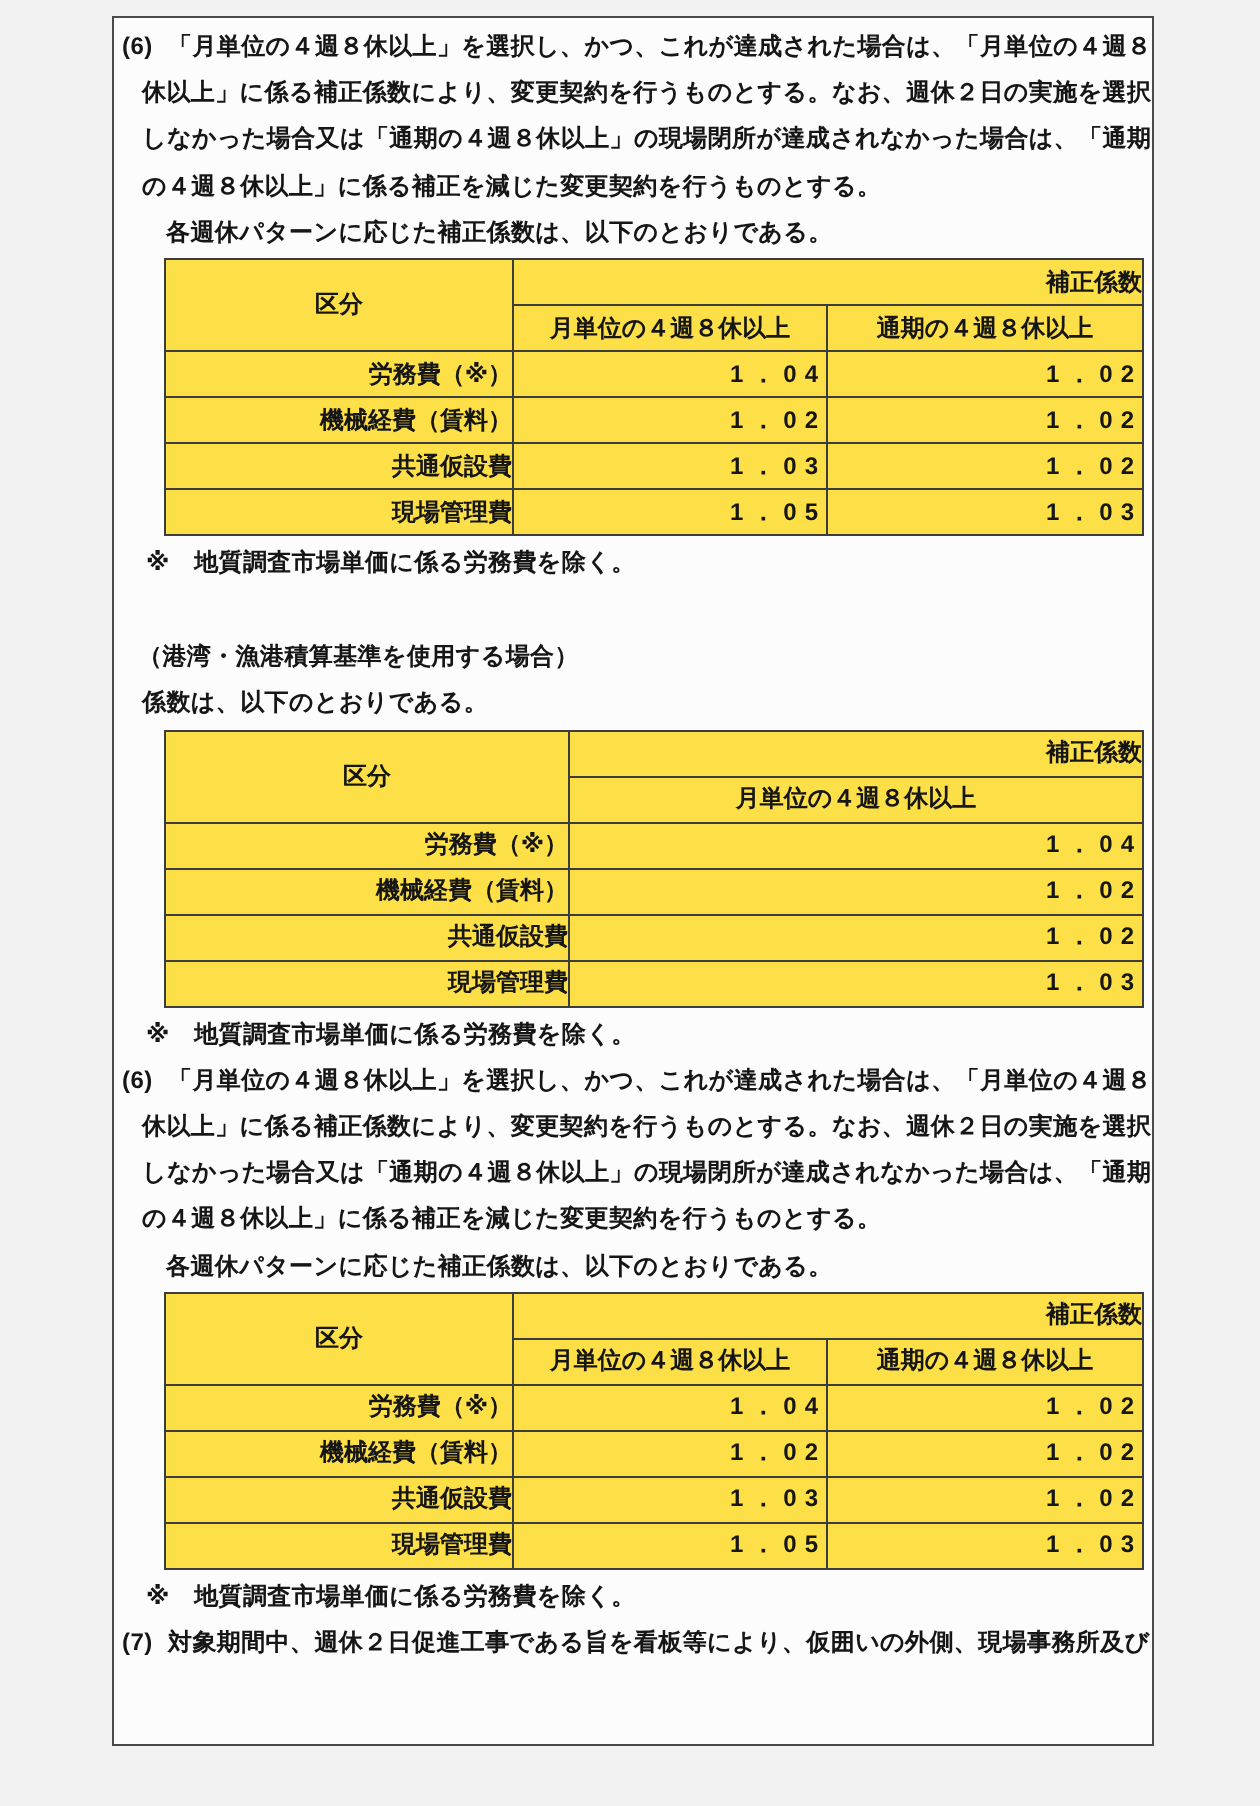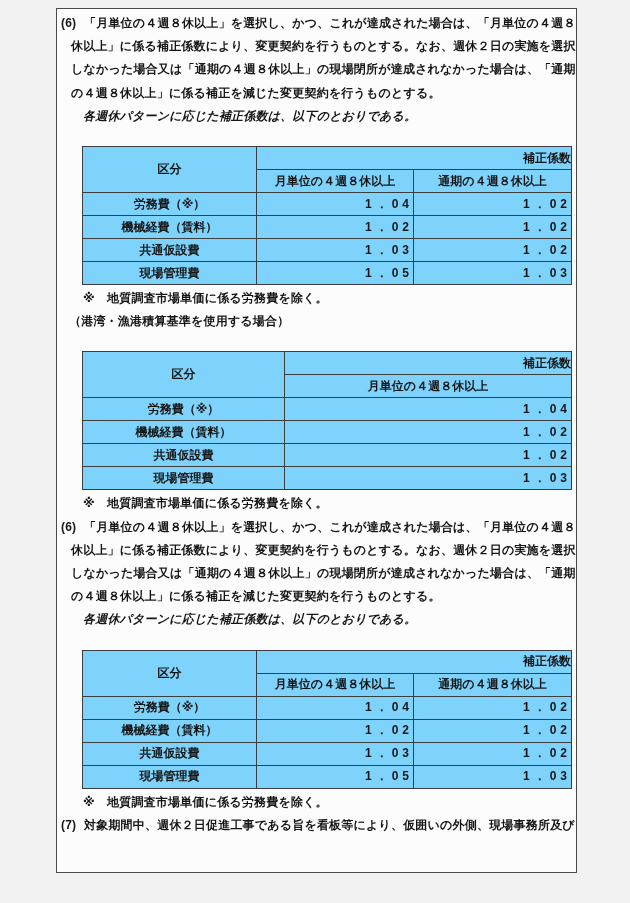--- a/index.html
+++ b/index.html
@@ -24,43 +24,43 @@
   }
   .pline,.lead,.note,.subheading{
     font-size:12px;
     line-height:23.2px;
     white-space:nowrap;
     letter-spacing:0.2px;
   }
   .pline{margin-left:10px;}
   .pline.first{margin-left:0;}
   .marker{display:inline-block;min-width:18px;margin-right:5px;}
-  .lead{margin-left:22px;font-style:italic;}
-  .note{margin-left:22px;}
-  .subheading{margin-left:8px;}
+  .lead{margin-left:22px;}
+  .note{margin-left:12px;}
+  .subheading{margin-left:8px;margin-top:24px;}
   table.ctable{
     border-collapse:collapse;
     table-layout:fixed;
-    margin:18px 0 2px 21px;
+    margin:1px 0 2px 21px;
     width:489px;
-    background:#7dd3fc;
+    background:#fde047;
   }
   table.ctable td{
     border:1px solid #3d3d3d;
     font-size:12px;
     font-weight:bold;
     padding:0;
     height:22px;
     overflow:hidden;
     white-space:nowrap;
   }
   td.corner{text-align:center;vertical-align:middle;}
   td.ghead{text-align:right;height:21px;}
   td.chead{text-align:center;height:22px;}
-  td.rlabel{text-align:center;padding-left:6px;}
+  td.rlabel{text-align:right;padding-left:6px;}
   td.val{text-align:right;letter-spacing:4px;}
 </style>
 </head>
 <body>
 
 <div class="doc-box">
 
   <div>
     <div class="pline first"><span class="marker">(6)</span><span>「月単位の４週８休以上」を選択し、かつ、これが達成された場合は、「月単位の４週８</span></div>
     <div class="pline">休以上」に係る補正係数により、変更契約を行うものとする。なお、週休２日の実施を選択</div>
@@ -102,20 +102,21 @@
           <td class="val">1．05</td>
           <td class="val">1．03</td>
         </tr>
       </tbody>
     </table>
     <div class="note">※　地質調査市場単価に係る労務費を除く。</div>
   </div>
 
   <div>
     <div class="subheading">（港湾・漁港積算基準を使用する場合）</div>
+    <div class="pline">係数は、以下のとおりである。</div>
     <table class="ctable">
       <colgroup>
           <col style="width:202px">
           <col style="width:287px">
         </colgroup>
       <tbody>
         <tr>
           <td rowspan="2" class="corner">区分</td>
           <td class="ghead">補正係数</td>
         </tr>

